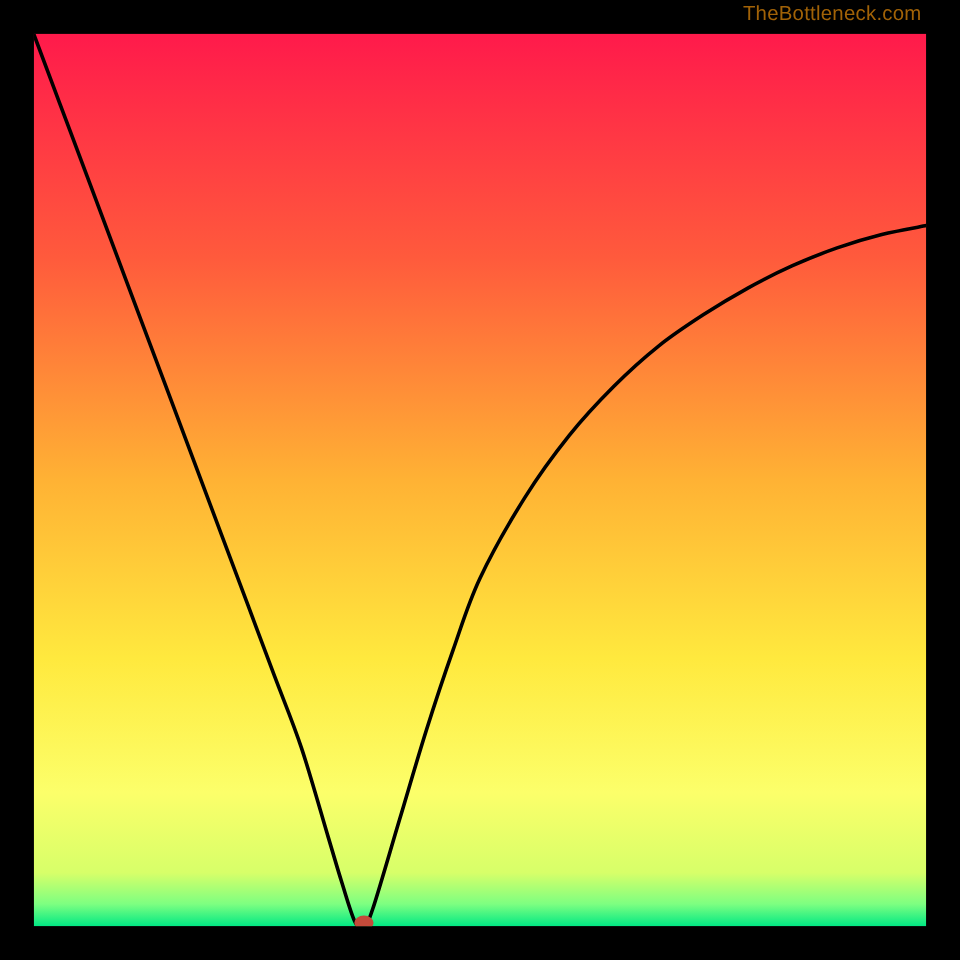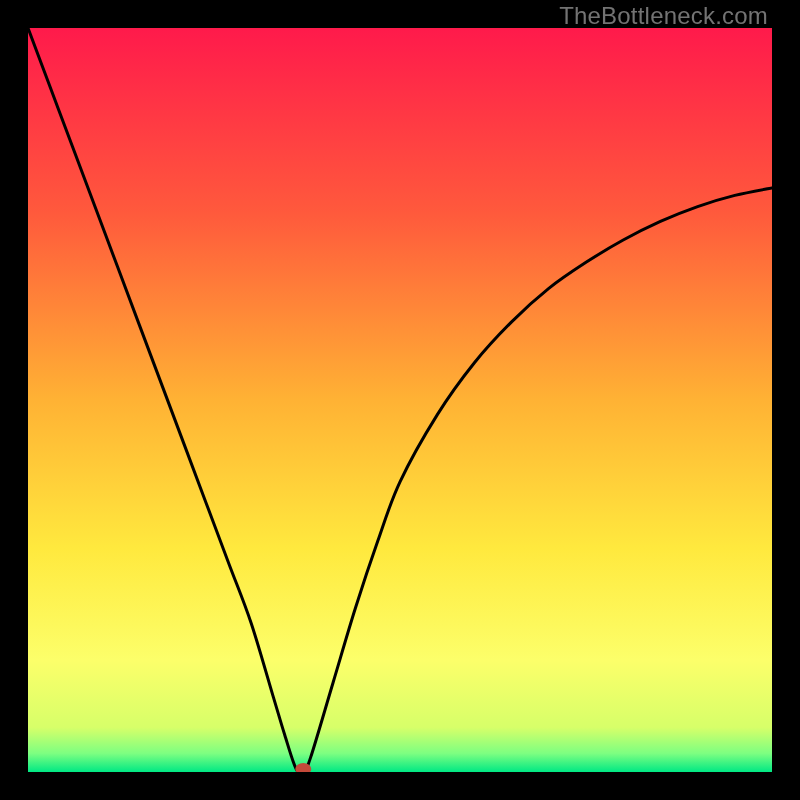--- a/index.html
+++ b/index.html
@@ -16,22 +16,22 @@
     left: 28px;
     top: 28px;
     width: 744px;
     height: 744px;
     overflow: hidden;
   }
   .watermark {
     position: absolute;
     top:2px;
     right: 32px;
-    color: #737373;
-    font-size: 24px;
+    color: #a16207;
+    font-size: 17px;
     font-weight: 500;
     letter-spacing: 0.2px;
     z-index: 10;
   }
   svg { display: block; }
 </style>
 </head>
 <body>
 
 <div class="watermark">TheBottleneck.com</div>

